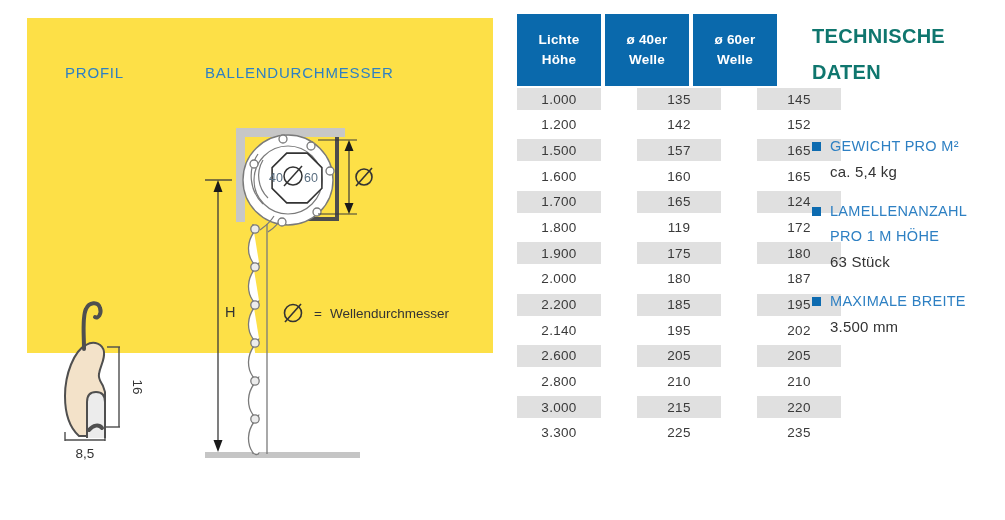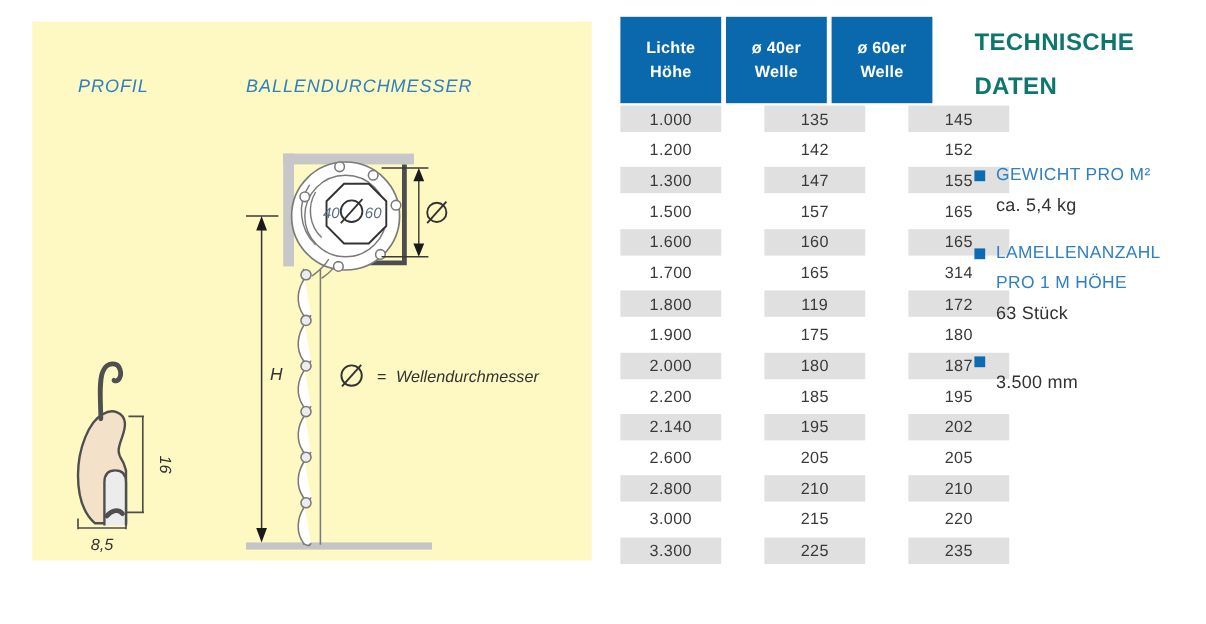--- a/index.html
+++ b/index.html
@@ -1,20 +1,20 @@
 <!DOCTYPE html>
 <html><head>
 <meta charset="utf-8">
 <style>
   html,body{margin:0;padding:0;background:#fff;}
   body{width:1005px;height:520px;position:relative;overflow:hidden;
        font-family:"Liberation Sans","DejaVu Sans",sans-serif;}
 
   
-  .left-panel{position:absolute;left:27px;top:18px;width:466px;height:449px;background:#fef9c3;font-style:italic;}
+  .left-panel{position:absolute;left:27px;top:18px;width:466px;height:335px;background:#fde047;}
   .panel-heading{position:absolute;font-size:15px;letter-spacing:0.8px;color:#2e80c3;white-space:nowrap;}
   .heading-profil{left:38px;top:46px;}
   .heading-ballen{left:178px;top:46px;}
   .drawing-svg{position:absolute;left:0;top:0;}
 
   
   .dim-table{position:absolute;left:517px;top:14px;width:260px;}
   .thead{display:grid;grid-template-columns:84px 84px 84px;column-gap:4px;}
   .th{height:72px;background:#0a69ac;color:#fff;font-weight:bold;font-size:13.5px;
       display:flex;align-items:center;justify-content:center;text-align:center;
@@ -170,38 +170,33 @@
         <div class="td">1.000</div>
         <div class="td">135</div>
         <div class="td">145</div>
       </div>
       <div class="trow">
         <div class="td">1.200</div>
         <div class="td">142</div>
         <div class="td">152</div>
       </div>
       <div class="trow">
-        <div class="td">1.300</div>
-        <div class="td">147</div>
-        <div class="td">155</div>
-      </div>
-      <div class="trow">
         <div class="td">1.500</div>
         <div class="td">157</div>
         <div class="td">165</div>
       </div>
       <div class="trow">
         <div class="td">1.600</div>
         <div class="td">160</div>
         <div class="td">165</div>
       </div>
       <div class="trow">
         <div class="td">1.700</div>
         <div class="td">165</div>
-        <div class="td">314</div>
+        <div class="td">124</div>
       </div>
       <div class="trow">
         <div class="td">1.800</div>
         <div class="td">119</div>
         <div class="td">172</div>
       </div>
       <div class="trow">
         <div class="td">1.900</div>
         <div class="td">175</div>
         <div class="td">180</div>
@@ -257,19 +252,20 @@
       <li class="spec-item">
         <div class="spec-label-row">
           <span class="spec-bullet"></span>
           <span class="spec-label">LAMELLENANZAHL PRO 1 M HÖHE</span>
         </div>
         <div class="spec-value">63 Stück</div>
       </li>
       <li class="spec-item">
         <div class="spec-label-row">
           <span class="spec-bullet"></span>
+          <span class="spec-label">MAXIMALE BREITE</span>
         </div>
         <div class="spec-value">3.500 mm</div>
       </li>
     </ul>
   </aside>
 
 </div>
 
 </body></html>

